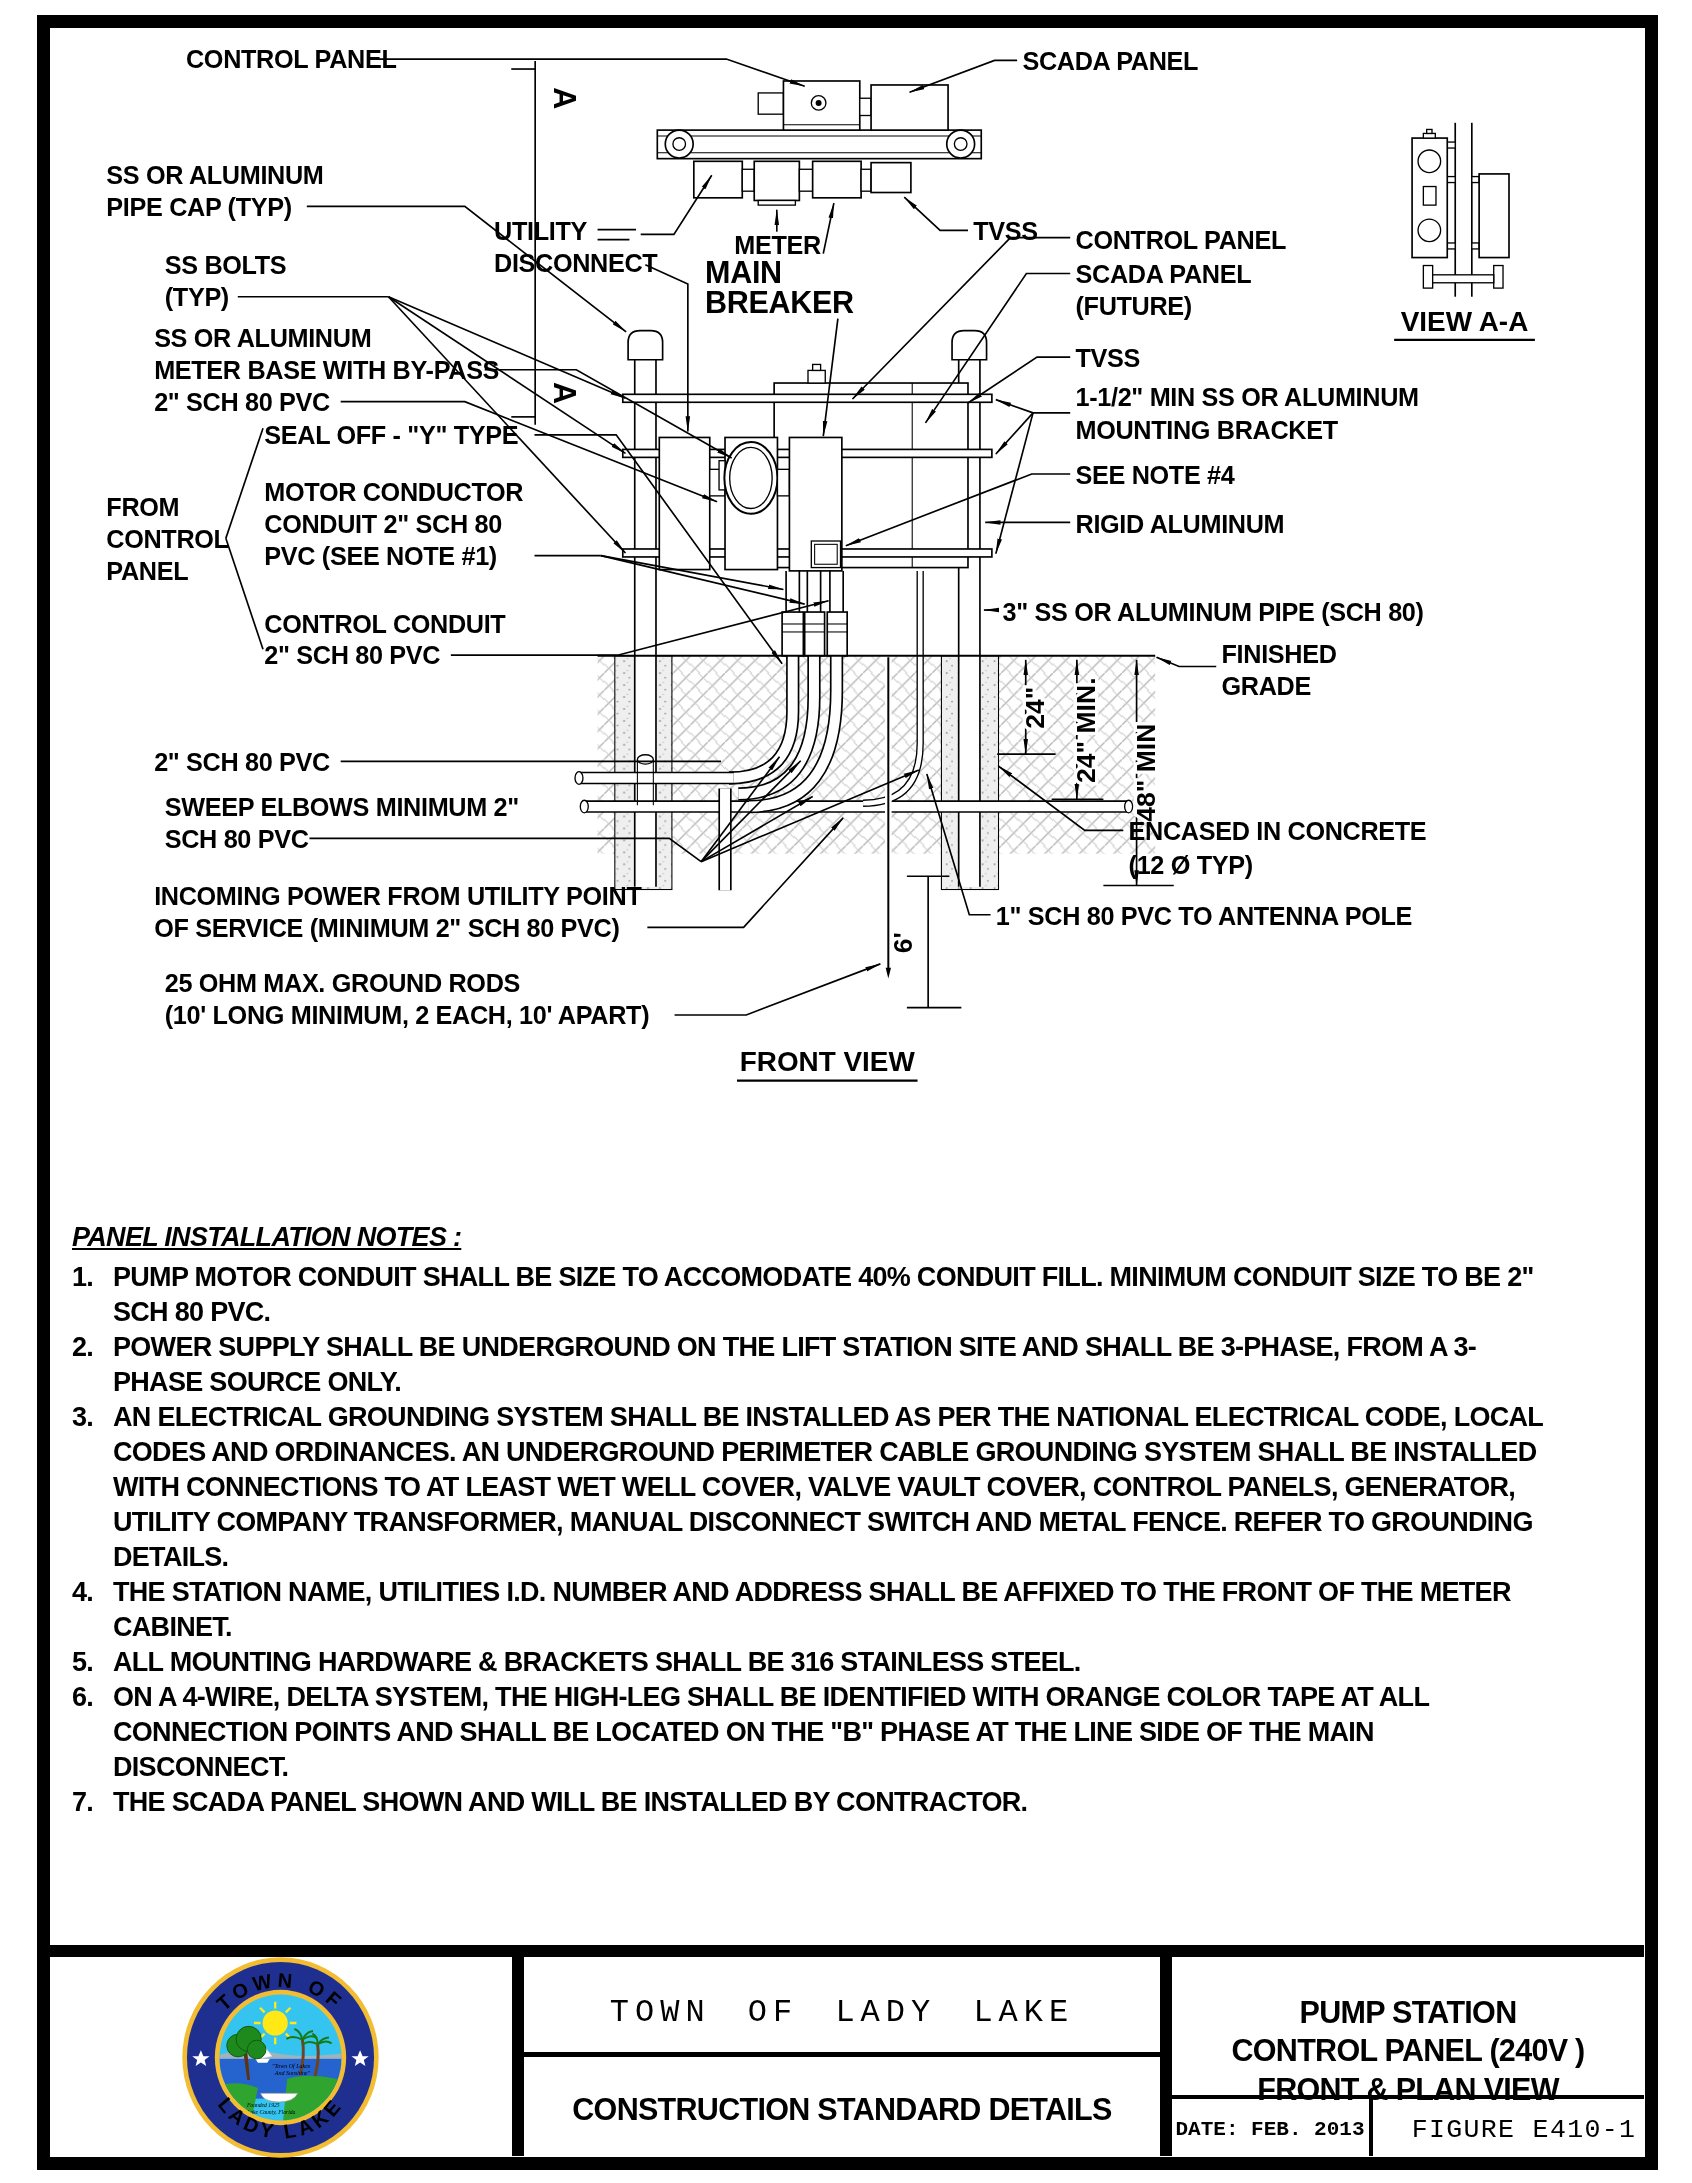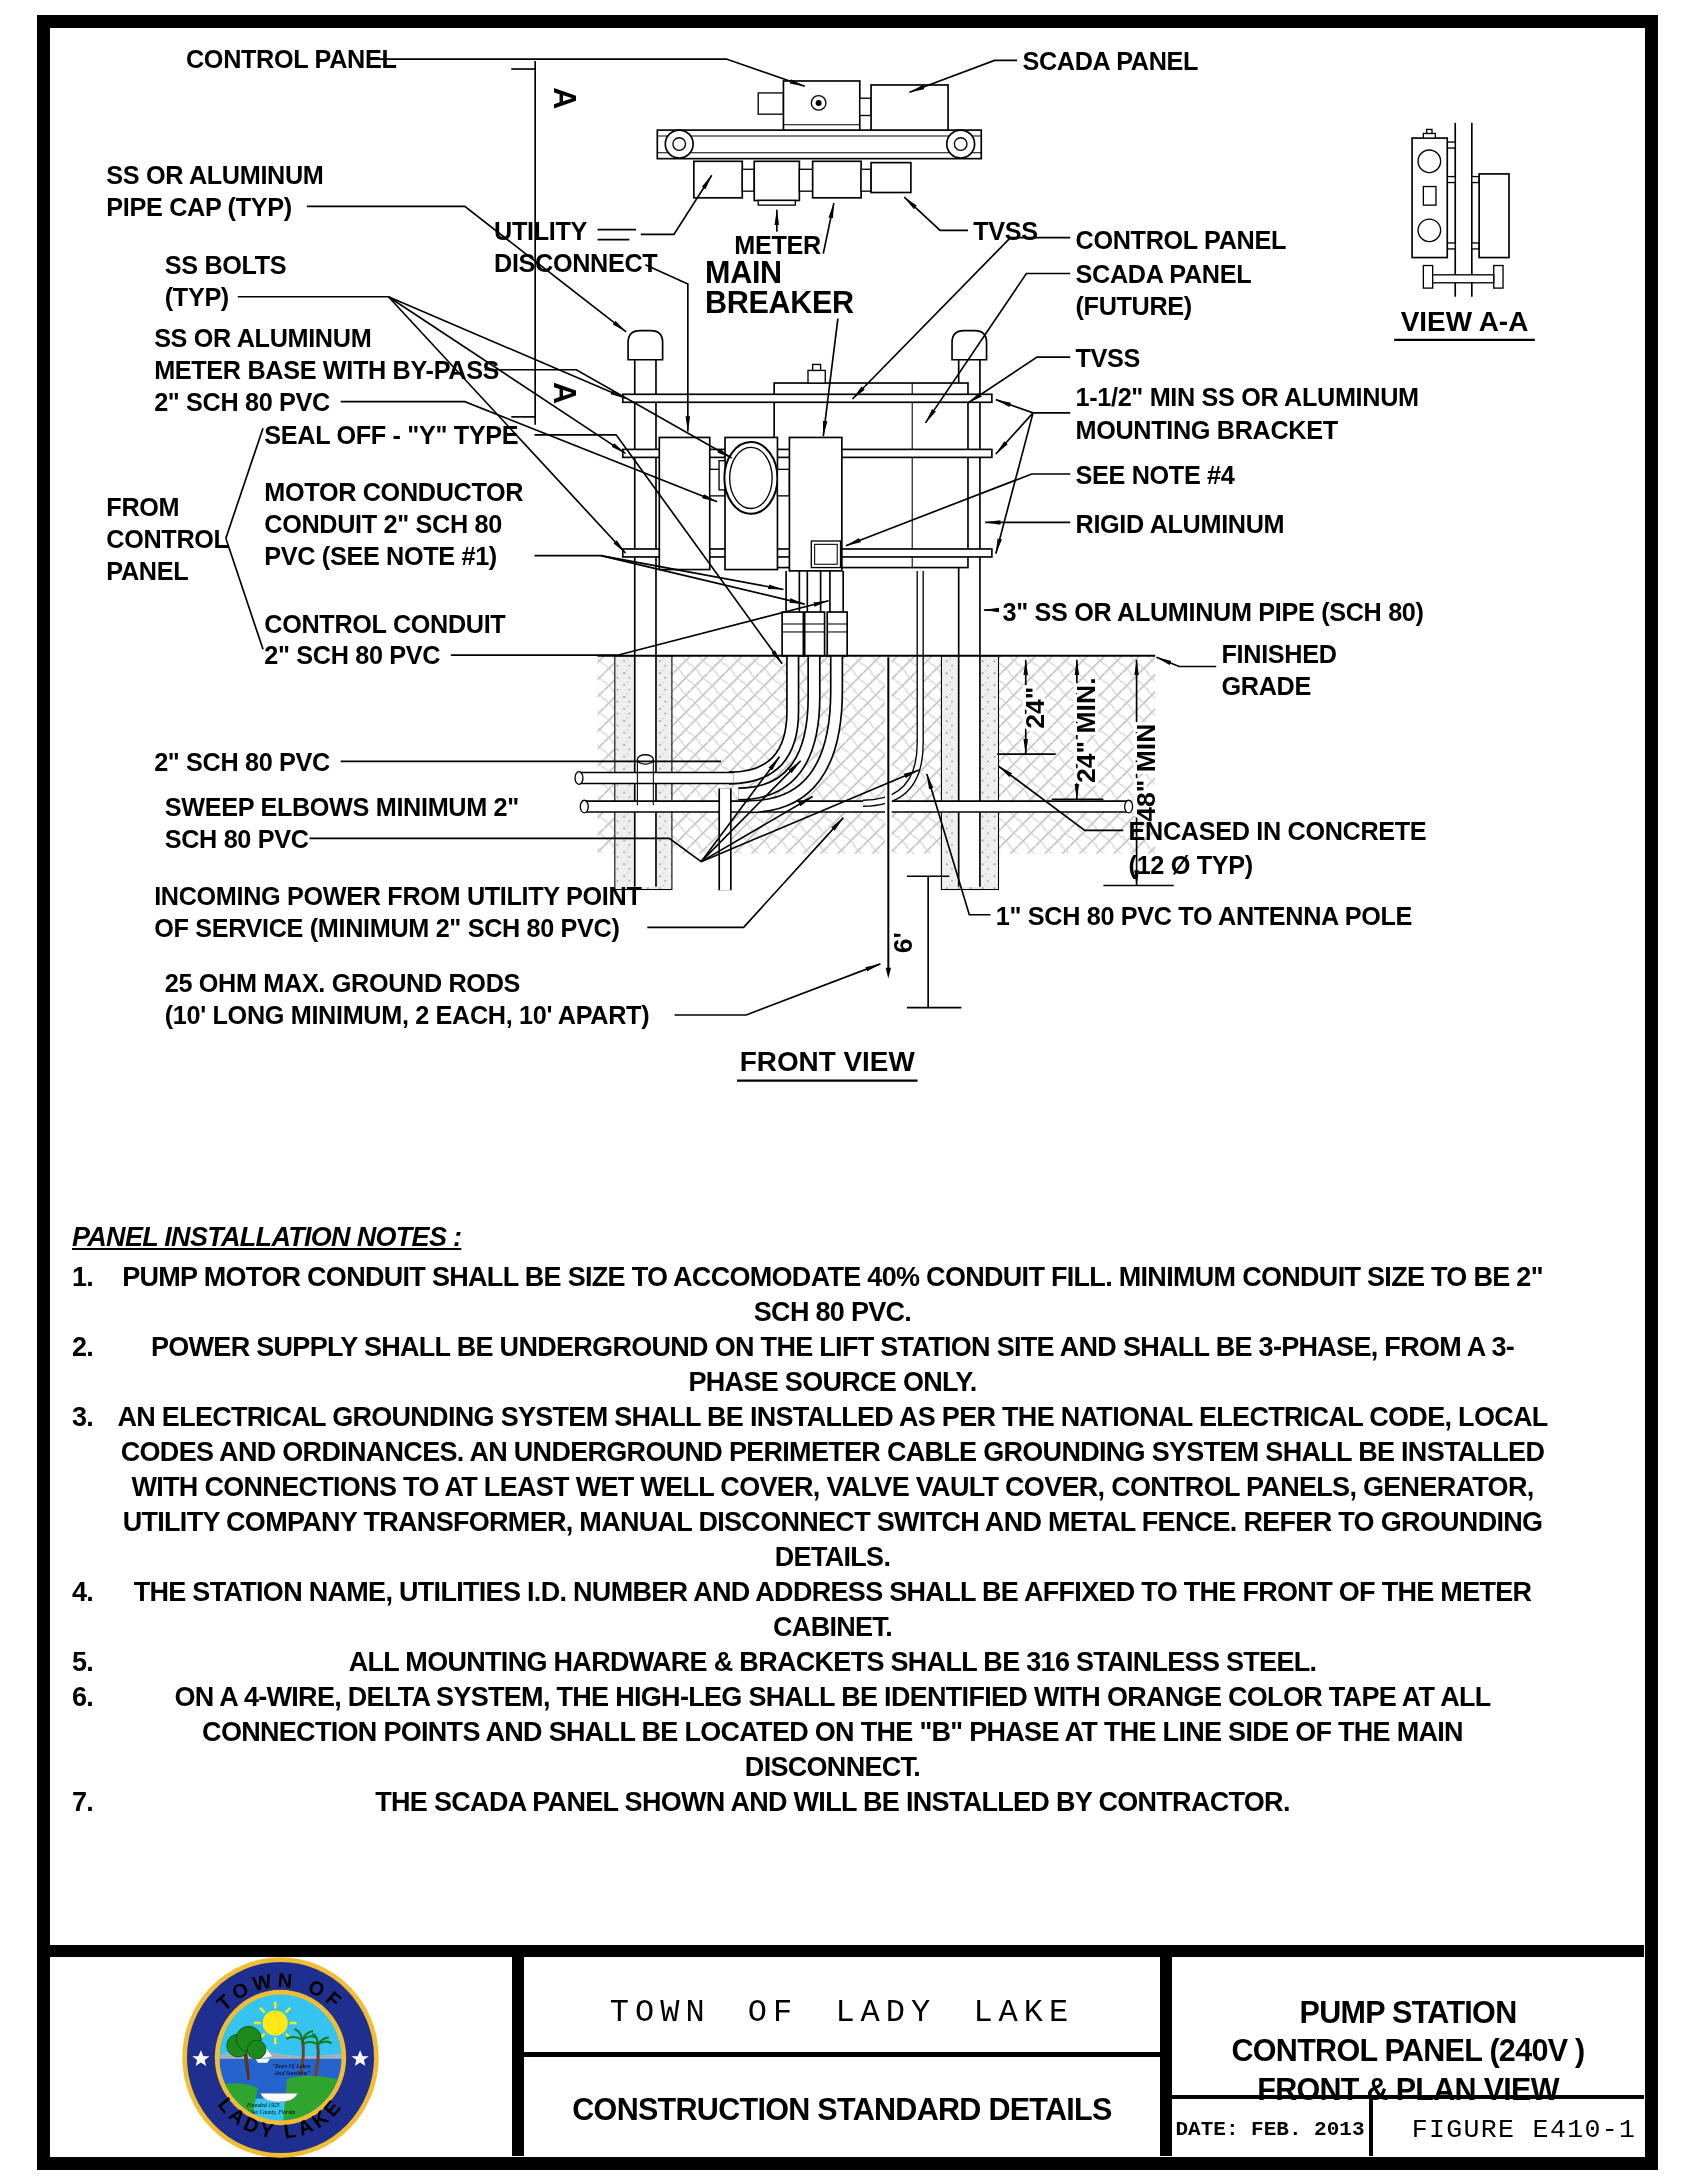--- a/index.html
+++ b/index.html
@@ -16,21 +16,21 @@
   .wf{fill:#fff;stroke:#000;stroke-width:2.5;}
   .wf2{fill:#fff;stroke:#000;stroke-width:2;}
   .ldr{stroke:#000;stroke-width:2.5;fill:none;}
   .pO{stroke:#000;fill:none;}
   .pI{stroke:#fff;fill:none;}
   
   .notes{position:absolute;left:72px;top:1220px;width:1480px;font:700 27px/35px "Liberation Sans",sans-serif;letter-spacing:-0.7px;color:#000;}
   .notes-title{text-decoration:underline;margin-bottom:5.3px;font-style:italic;}
   .note{display:flex;}
   .note .num{width:41px;flex:none;}
-  .note .txt{flex:1;text-align:center;}
+  .note .txt{flex:1;}
   
   .tb-bar{position:absolute;background:#000;}
   .tb-text{position:absolute;color:#000;text-align:center;}
   .org{font:400 32px "Liberation Mono",monospace;letter-spacing:6px;word-spacing:12px;}
   .doc{font:700 30.5px "Liberation Sans",sans-serif;letter-spacing:-0.7px;}
   .bigtitle{font:700 30.5px/39px "Liberation Sans",sans-serif;letter-spacing:-0.7px;margin-top:24px;}
   .mono-sm{font:700 21px "Liberation Mono",monospace;}
   .mono-md{font:400 26.6px "Liberation Mono",monospace;letter-spacing:1.3px;}
 </style>
 </head>

